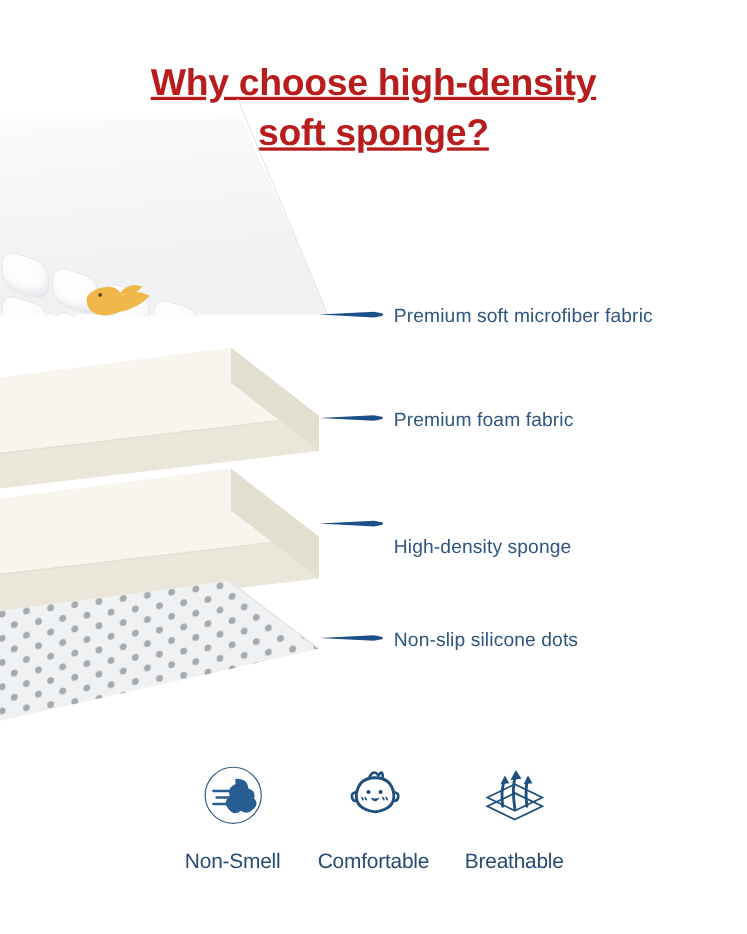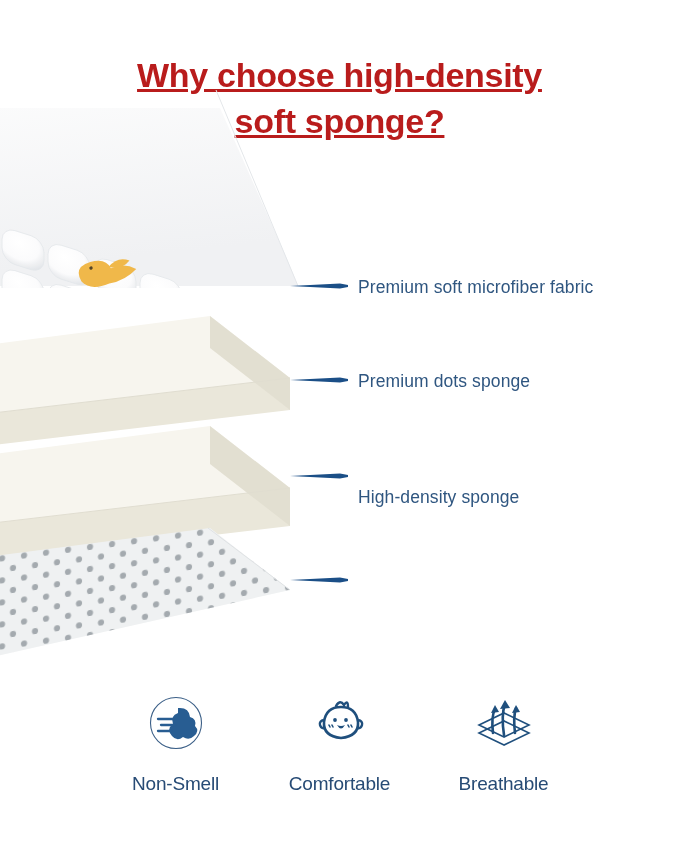--- a/index.html
+++ b/index.html
@@ -68,21 +68,20 @@
 
   
   #features {
     position: absolute;
     left: 0;
     top: 694px;
     width: 679px;
     display: flex;
     justify-content: center;
     align-items: flex-start;
-    gap: 36px;
   }
   .feature {
     width: 128px;
     display: flex;
     flex-direction: column;
     align-items: center;
   }
   .feature-icon {
     width: 58px;
     height: 58px;
@@ -320,24 +319,25 @@
     </svg>
   </div>
   <div class="leader" style="left:290px; top:575px; width:58px;">
     <svg width="58" height="10" viewBox="0 0 58 10">
       <polygon points="0,5 50,2.4 58,4 58,6 50,7.6" fill="#1b4f87"></polygon>
     </svg>
   </div>
 
   <div class="callout-label" style="left:358px; top:277px;text-align:right;">Premium soft microfiber fabric</div>
 
-  <div class="callout-label" style="left:358px; top:371px;">Premium dots sponge</div>
+  <div class="callout-label" style="left:358px; top:371px;">Premium foam fabric</div>
 
   <div class="callout-label" style="left:358px; top:467px;margin-top:20px;">High-density sponge</div>
 
+  <div class="callout-label" style="left:358px; top:571px;">Non-slip silicone dots</div>
 
   <div id="features">
 
     <div class="feature">
       <div class="feature-icon">
         <svg width="56" height="56" viewBox="0 0 56 56">
           <circle cx="28" cy="28" r="25.5" fill="none" stroke="#3b5f87" stroke-width="1.1"></circle>
           <path d="M30,13 q11,-1 12,9 q7,2 5,9 q5,5 -1,10 q-5,5 -11,1 q-6,5 -11,-1 q-6,-7 1,-12
                    q-3,-8 5,-11 q0,-4 0,-5 z" fill="#285d92"></path>
           <g stroke="#285d92" stroke-width="2.3" stroke-linecap="round">

